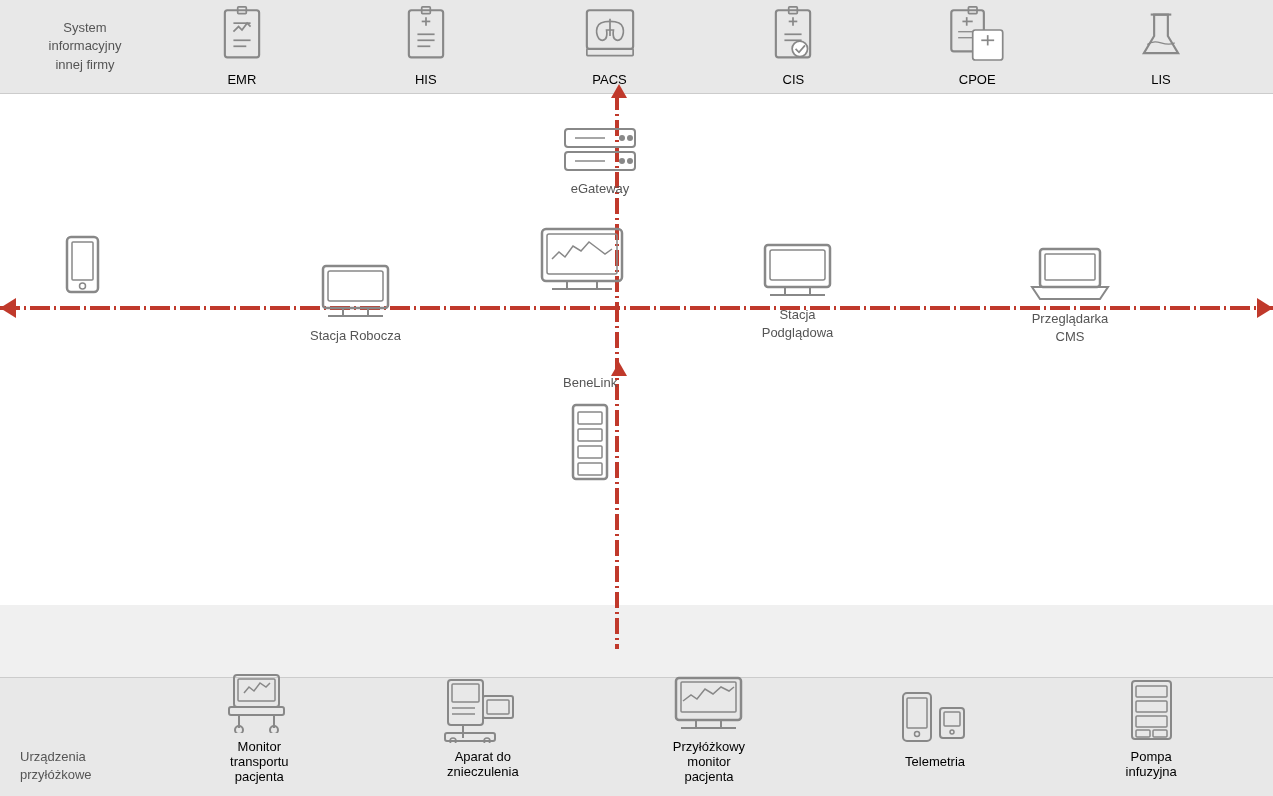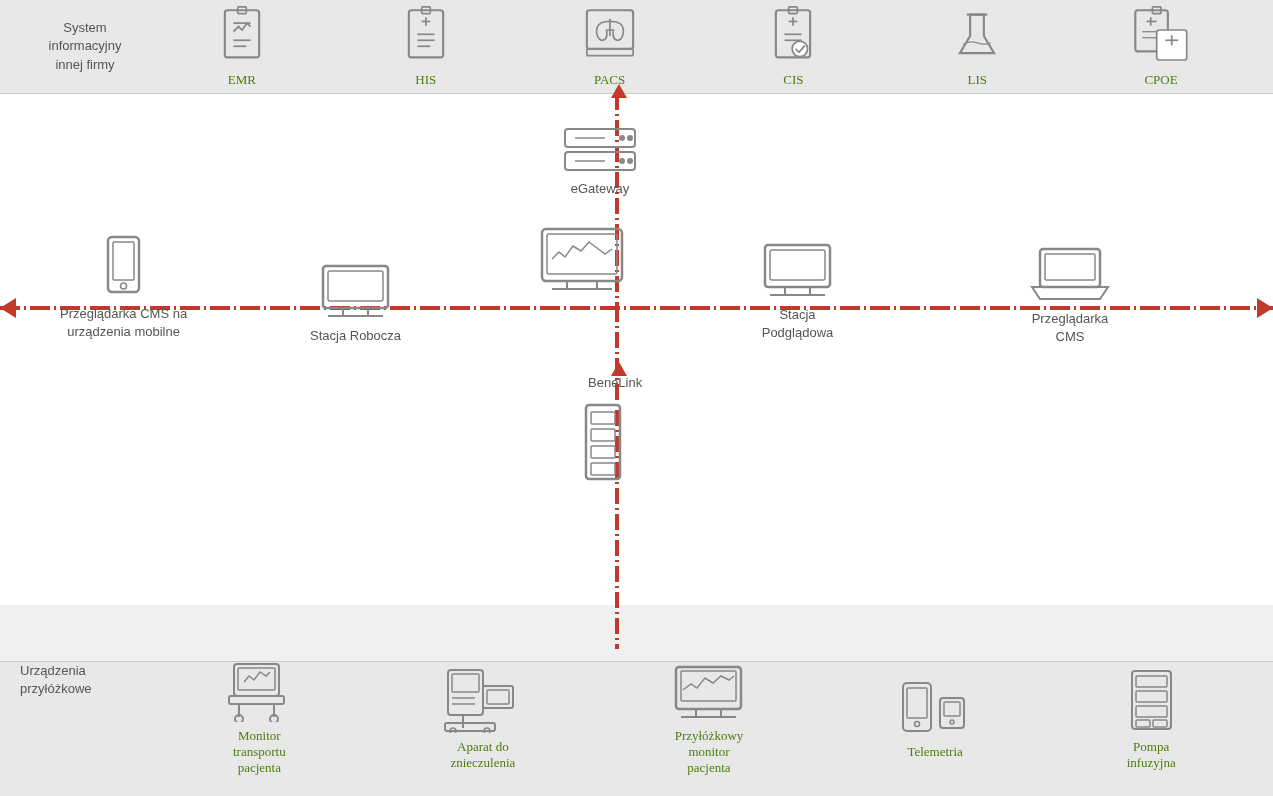--- a/index.html
+++ b/index.html
@@ -41,23 +41,22 @@
 
     .icon-item {
       display: flex;
       flex-direction: column;
       align-items: center;
       gap: 6px;
     }
 
     .icon-item .label {
       font-size: 13px;
-      color: #4d7c0f;
+      color: #000000;
       text-align: center;
-      font-family: Liberation Serif, serif;
     }
 
     .icon-svg {
       width: 60px;
       height: 60px;
     }
 
     
     .middle-section {
       background: #ffffff;
@@ -223,24 +222,24 @@
 
     
     .benelink {
       top: 280px;
       left: 563px;
     }
 
     
     .bottom-section {
       background: #e8e8e8;
-      height: 135px;
-      display: flex;
-      align-items: flex-start;
-      padding: 0 20px;
+      height: 119px;
+      display: flex;
+      align-items: flex-end;
+      padding: 12px 20px;
       border-top: 1px solid #ccc;
       position: absolute;
       bottom: 0;
       left: 0;
       right: 0;
     }
 
     .bottom-section .system-info {
       font-size: 13px;
       color: #555;
@@ -306,47 +305,47 @@
         <rect x="10" y="5" width="40" height="55" rx="3" ry="3" fill="none" stroke="#888" stroke-width="2.5"></rect>
         <line x1="25" y1="18" x2="35" y2="18" stroke="#888" stroke-width="2"></line>
         <line x1="30" y1="13" x2="30" y2="23" stroke="#888" stroke-width="2"></line>
         <line x1="20" y1="33" x2="40" y2="33" stroke="#888" stroke-width="2"></line>
         <line x1="20" y1="40" x2="40" y2="40" stroke="#888" stroke-width="2"></line>
         <circle cx="38" cy="50" r="9" fill="white" stroke="#888" stroke-width="2"></circle>
         <polyline points="33,50 37,54 44,46" fill="none" stroke="#888" stroke-width="2"></polyline>
         <rect x="25" y="1" width="10" height="8" rx="1" fill="none" stroke="#888" stroke-width="2"></rect>
       </svg>
       <span class="label">CIS</span>
-    </div>
-
-    <div class="icon-item">
-      <svg class="icon-svg" viewBox="0 0 60 70">
-
-        <path d="M22,10 L22,35 L10,55 L50,55 L38,35 L38,10 Z" fill="none" stroke="#888" stroke-width="2.5"></path>
-        <line x1="18" y1="10" x2="42" y2="10" stroke="#888" stroke-width="2.5"></line>
-        <path d="M14,45 Q20,40 30,43 Q40,46 46,43" stroke="#888" stroke-width="1.5" fill="none"></path>
-      </svg>
-      <span class="label">LIS</span>
     </div>
 
     <div class="icon-item">
       <svg class="icon-svg" viewBox="0 0 70 70">
         <rect x="5" y="5" width="38" height="48" rx="3" fill="none" stroke="#888" stroke-width="2.5"></rect>
         <line x1="18" y1="18" x2="30" y2="18" stroke="#888" stroke-width="2"></line>
         <line x1="23" y1="13" x2="23" y2="23" stroke="#888" stroke-width="2"></line>
         <line x1="13" y1="30" x2="33" y2="30" stroke="#888" stroke-width="1.5"></line>
         <line x1="13" y1="37" x2="33" y2="37" stroke="#888" stroke-width="1.5"></line>
         <rect x="30" y="28" width="35" height="35" rx="3" fill="white" stroke="#888" stroke-width="2"></rect>
         <line x1="40" y1="40" x2="55" y2="40" stroke="#888" stroke-width="2"></line>
         <line x1="47.5" y1="34" x2="47.5" y2="46" stroke="#888" stroke-width="2"></line>
         <rect x="25" y="1" width="10" height="8" rx="1" fill="none" stroke="#888" stroke-width="2"></rect>
       </svg>
       <span class="label">CPOE</span>
     </div>
 
+    <div class="icon-item">
+      <svg class="icon-svg" viewBox="0 0 60 70">
+
+        <path d="M22,10 L22,35 L10,55 L50,55 L38,35 L38,10 Z" fill="none" stroke="#888" stroke-width="2.5"></path>
+        <line x1="18" y1="10" x2="42" y2="10" stroke="#888" stroke-width="2.5"></line>
+        <path d="M14,45 Q20,40 30,43 Q40,46 46,43" stroke="#888" stroke-width="1.5" fill="none"></path>
+      </svg>
+      <span class="label">LIS</span>
+    </div>
+
   </div>
 </div>
 
 <div class="middle-section">
 
   <div class="h-line">
     <div class="h-line-inner"></div>
     <div class="arrow-left"></div>
     <div class="arrow-right"></div>
   </div>
@@ -401,35 +400,34 @@
     </svg>
     <span class="label">Stacja<br>Podglądowa</span>
   </div>
 
   <div class="mid-device przeg-mob">
     <svg width="45" height="65" viewBox="0 0 45 65">
       <rect x="7" y="3" width="31" height="55" rx="4" fill="none" stroke="#888" stroke-width="2.5"></rect>
       <rect x="12" y="8" width="21" height="38" rx="1" fill="none" stroke="#888" stroke-width="1.5"></rect>
       <circle cx="22.5" cy="52" r="3" fill="none" stroke="#888" stroke-width="1.5"></circle>
     </svg>
-    <span class="label">Przeglądarka CMS na<br>urządzenia mobilne</span>
   </div>
 
   <div class="mid-device przeg-cms">
     <svg width="80" height="60" viewBox="0 0 80 60">
       <rect x="10" y="5" width="60" height="38" rx="3" fill="none" stroke="#888" stroke-width="2.5"></rect>
       <rect x="15" y="10" width="50" height="26" rx="1" fill="none" stroke="#888" stroke-width="1.5"></rect>
       <path d="M2,43 L78,43 L70,55 L10,55 Z" fill="none" stroke="#888" stroke-width="2"></path>
       <line x1="30" y1="43" x2="50" y2="43" stroke="#888" stroke-width="2"></line>
     </svg>
     <span class="label">Przeglądarka<br>CMS</span>
   </div>
 
   <div class="mid-device benelink">
-    <span class="label" style="margin-bottom:4px;margin-left:25px;">BeneLink</span>
+    <span class="label" style="margin-bottom:4px;">BeneLink</span>
     <svg width="50" height="80" viewBox="0 0 50 80">
       <rect x="8" y="3" width="34" height="74" rx="3" fill="none" stroke="#888" stroke-width="2.5"></rect>
       <rect x="13" y="10" width="24" height="12" rx="1" fill="none" stroke="#888" stroke-width="1.5"></rect>
       <rect x="13" y="27" width="24" height="12" rx="1" fill="none" stroke="#888" stroke-width="1.5"></rect>
       <rect x="13" y="44" width="24" height="12" rx="1" fill="none" stroke="#888" stroke-width="1.5"></rect>
       <rect x="13" y="61" width="24" height="12" rx="1" fill="none" stroke="#888" stroke-width="1.5"></rect>
     </svg>
   </div>
 
 </div>

